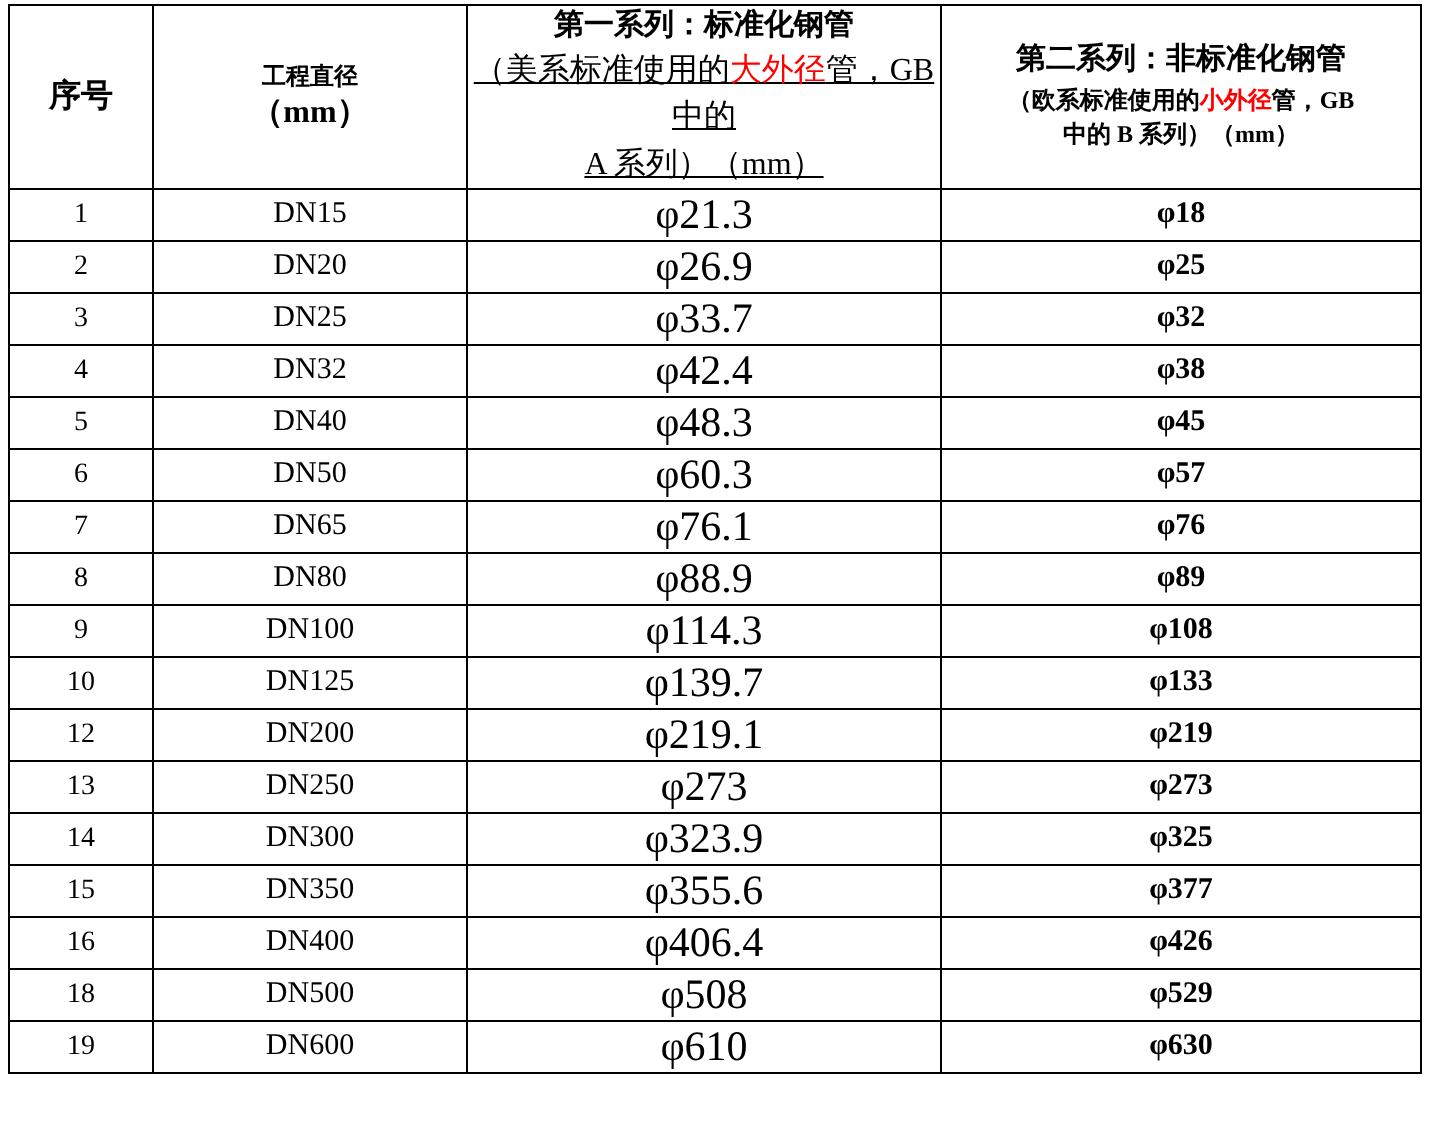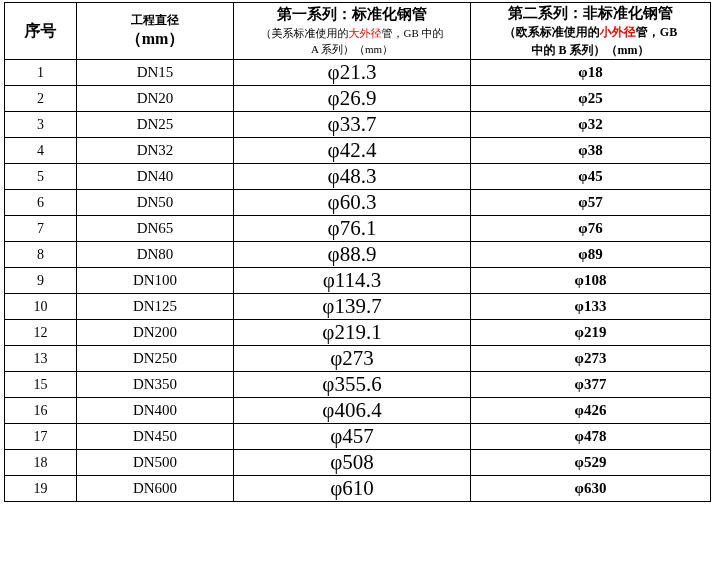--- a/index.html
+++ b/index.html
@@ -56,24 +56,25 @@
     display: block;
     font-size: 16px;
   }
   thead th.h-s1 .title {
     display: block;
     font-size: 15px;
     font-weight: bold;
   }
   thead th.h-s1 .sub {
     display: block;
-    font-size: 11px;
+    font-size: 16px;
     font-weight: normal;
     line-height: 1.45;
     padding: 1px 2px 0 2px;
+    text-decoration: underline;
   }
   thead th.h-s2 .title {
     display: block;
     font-size: 15px;
     font-weight: bold;
   }
   thead th.h-s2 .sub {
     display: block;
     font-size: 12px;
     font-weight: bold;
@@ -188,36 +189,36 @@
           <td class="col-s1">φ219.1</td>
           <td class="col-s2">φ219</td>
         </tr>
         <tr>
           <td class="col-seq">13</td>
           <td class="col-dn">DN250</td>
           <td class="col-s1">φ273</td>
           <td class="col-s2">φ273</td>
         </tr>
         <tr>
+          <td class="col-seq">14</td>
+          <td class="col-dn">DN300</td>
+          <td class="col-s1">φ323.9</td>
+          <td class="col-s2">φ325</td>
+        </tr>
+        <tr>
           <td class="col-seq">15</td>
           <td class="col-dn">DN350</td>
           <td class="col-s1">φ355.6</td>
           <td class="col-s2">φ377</td>
         </tr>
         <tr>
           <td class="col-seq">16</td>
           <td class="col-dn">DN400</td>
           <td class="col-s1">φ406.4</td>
           <td class="col-s2">φ426</td>
-        </tr>
-        <tr>
-          <td class="col-seq">17</td>
-          <td class="col-dn">DN450</td>
-          <td class="col-s1">φ457</td>
-          <td class="col-s2">φ478</td>
         </tr>
         <tr>
           <td class="col-seq">18</td>
           <td class="col-dn">DN500</td>
           <td class="col-s1">φ508</td>
           <td class="col-s2">φ529</td>
         </tr>
         <tr>
           <td class="col-seq">19</td>
           <td class="col-dn">DN600</td>

